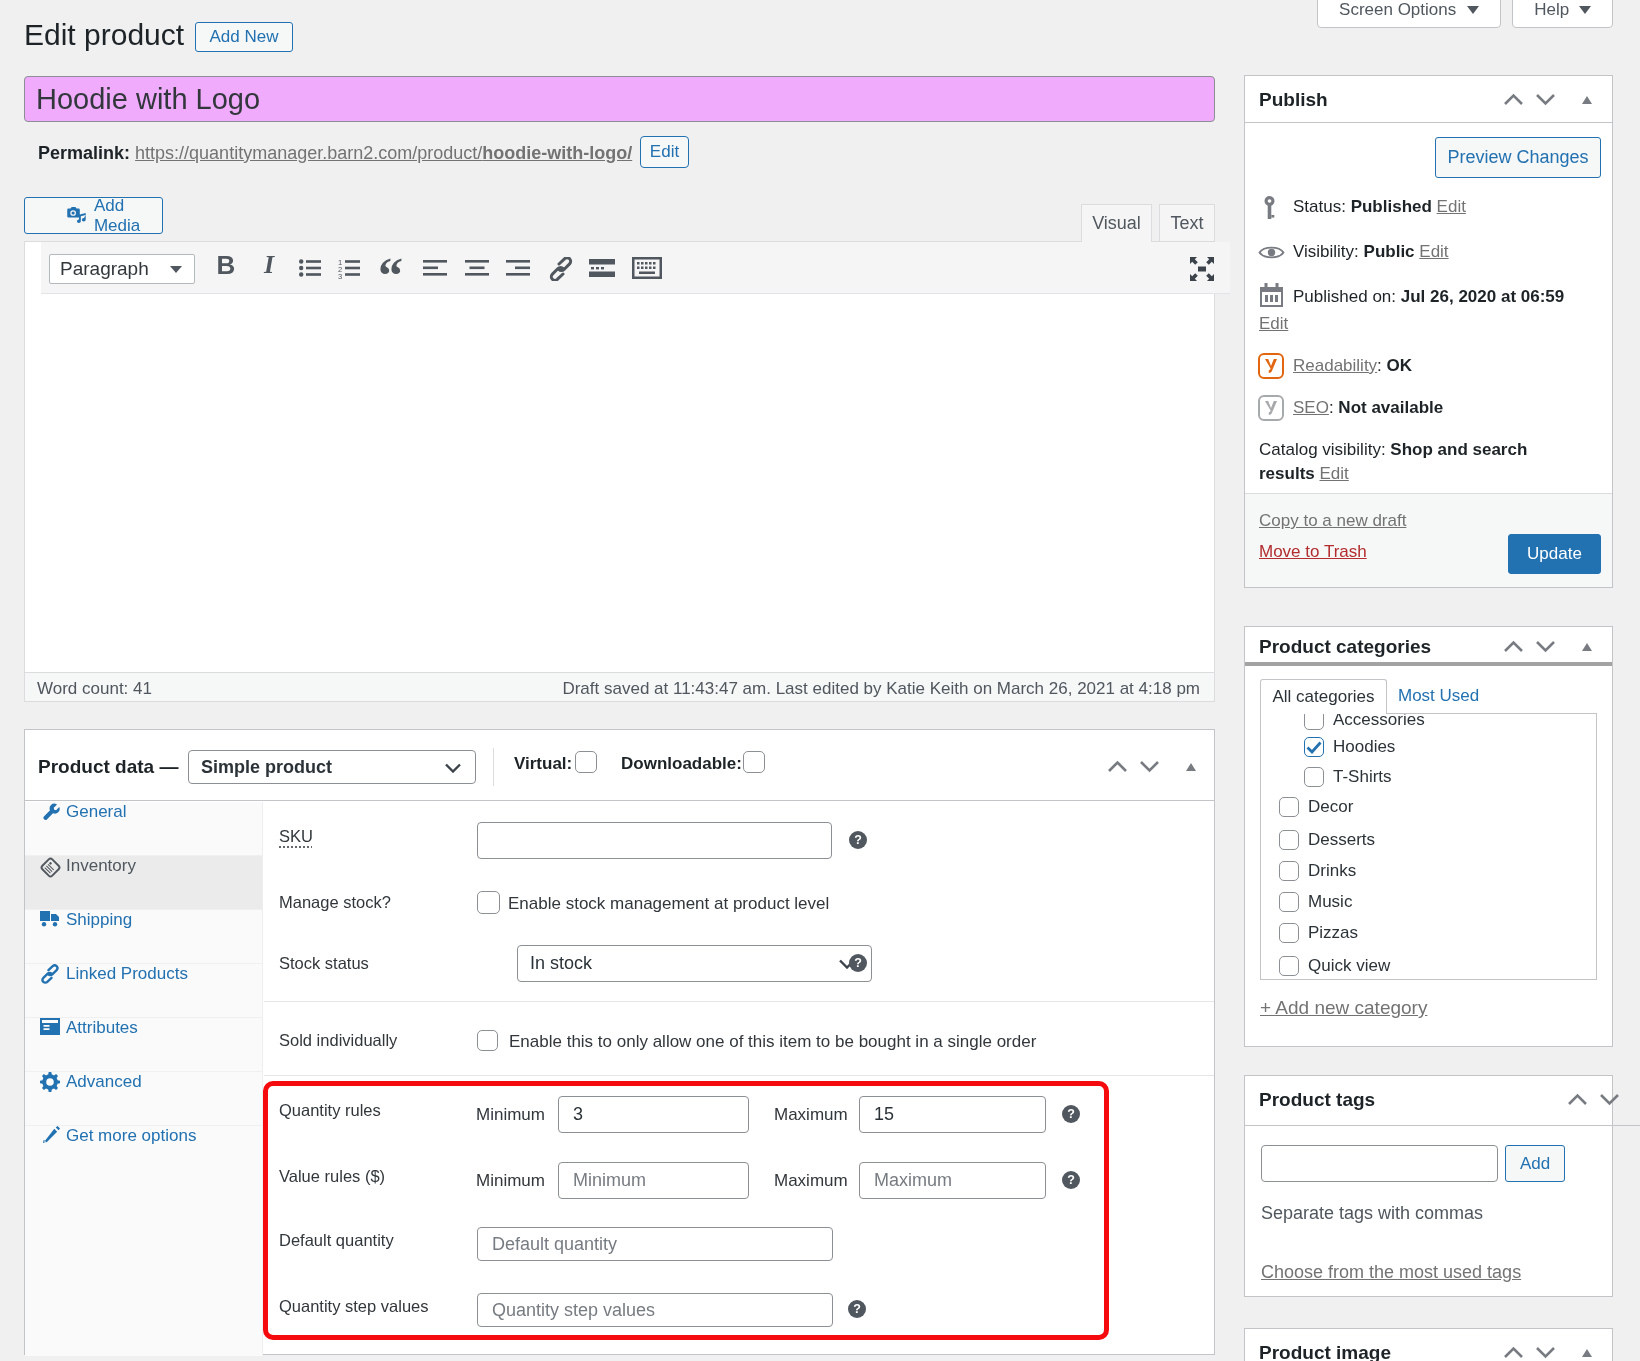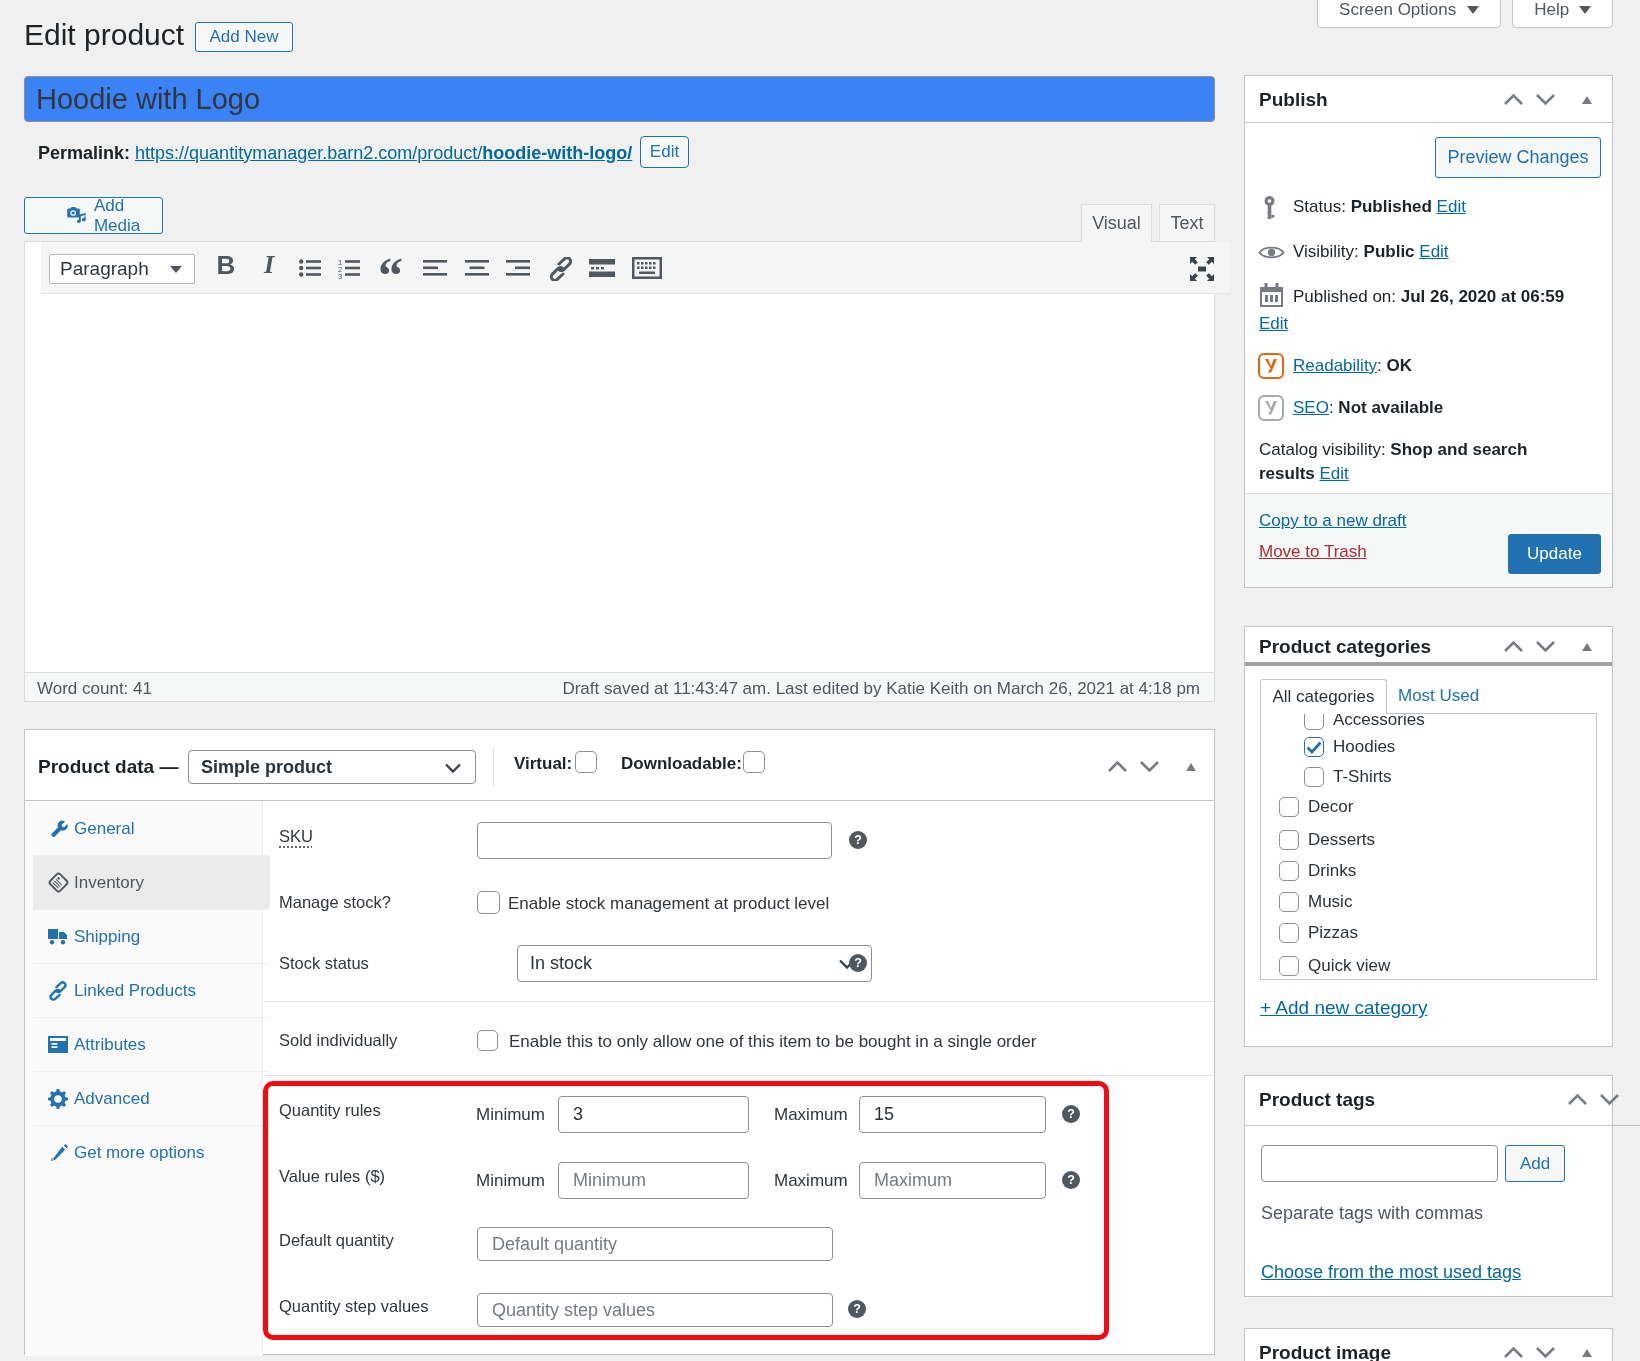--- a/index.html
+++ b/index.html
@@ -4,50 +4,50 @@
 <style>
 * { margin:0; padding:0; box-sizing:border-box; }
 html,body { background:#f0f0f1; }
 body { font-family:"Liberation Sans", sans-serif; color:#1d2327; }
 #p { position:relative; width:1640px; height:1361px; overflow:hidden; background:#f0f0f1; }
 .abs { position:absolute; }
 .btn { display:inline-flex; align-items:center; justify-content:center; background:#f6f7f7; border:1px solid #2271b1; border-radius:3px; color:#2271b1; font-size:17px; }
 .btn-primary { background:#2271b1; border-color:#2271b1; color:#fff; }
 .postbox { position:absolute; background:#fff; border:1px solid #c3c4c7; }
 .pb-title { font-size:19px; font-weight:bold; color:#1d2327; }
-.link { color:#0369a1; text-decoration:underline; }
+.link { color:#737373; text-decoration:underline; }
 .sort { position:absolute; display:flex; align-items:center; }
 .input { position:absolute; background:#fff; border:1px solid #8c8f94; border-radius:4px; display:flex; align-items:center; color:#2c3338; }
 .ph { color:#777c82; }
 .helpq { position:absolute; width:18px; height:18px; border-radius:50%; background:#50575e; color:#fff; font-size:12.5px; font-weight:bold; display:flex; align-items:center; justify-content:center; }
 .cb { position:absolute; width:21px; height:21px; background:#fff; border:1.5px solid #8c8f94; border-radius:5px; }
 .sep { position:absolute; height:1px; background:#e3e5e8; }
 .lbl { position:absolute; font-size:16.5px; color:#32373c; }
 svg { display:block; }
-.navitem { left:8px; width:237px; height:54px; border-bottom:1px solid #f0f0f1; display:flex; align-items:center; }
+.navitem { left:0; width:237px; height:54px; border-bottom:1px solid #f0f0f1; display:flex; }
 .navitem.active { background:#ebebeb; }
 .nicon { width:24px; margin-left:13px; display:flex; justify-content:center; }
 .ntext { margin-left:4px; font-size:17px; color:#2271b1; }
 .prow { position:absolute; left:14px; font-size:17px; color:#1d2327; line-height:24px; }
 .picon { position:absolute; left:18px; }
 .catrow { position:absolute; left:0; width:100%; height:26px; font-size:17px; color:#2c3338; display:flex; align-items:center; padding-left:18px; }
 .catrow.child { padding-left:43px; }
 .cb2 { width:20px; height:20px; border:1.5px solid #8c8f94; border-radius:5px; background:#fff; margin-right:9px; flex:0 0 auto; display:flex; align-items:center; justify-content:center; }
 </style>
 </head>
 <body>
 <div id="p">
 
 <div class="abs" style="left:1317px;top:-9px;width:184px;height:37px;background:#fff;border:1px solid #c3c4c7;border-radius:0 0 4px 4px;display:flex;align-items:center;justify-content:center;color:#50575e;font-size:17px;">Screen Options&nbsp;<span style="display:inline-block;width:0;height:0;border-left:6px solid transparent;border-right:6px solid transparent;border-top:8px solid #50575e;margin-left:6px;"></span></div>
 <div class="abs" style="left:1512px;top:-9px;width:101px;height:37px;background:#fff;border:1px solid #c3c4c7;border-radius:0 0 4px 4px;display:flex;align-items:center;justify-content:center;color:#50575e;font-size:17px;">Help&nbsp;<span style="display:inline-block;width:0;height:0;border-left:6px solid transparent;border-right:6px solid transparent;border-top:8px solid #50575e;margin-left:5px;"></span></div>
 
 <div class="abs" style="left:24px;top:19px;font-size:30px;color:#1d2327;line-height:32px;">Edit product</div>
 <div class="btn abs" style="left:195px;top:22px;width:98px;height:30px;">Add New</div>
 
-<div class="abs" style="left:24px;top:76px;width:1191px;height:46px;background:#3b82f6;border:1px solid #8c8f94;border-radius:4px;display:flex;align-items:center;padding-left:11px;font-size:29px;color:#32373c;">Hoodie with Logo</div>
+<div class="abs" style="left:24px;top:76px;width:1191px;height:46px;background:#f0abfc;border:1px solid #8c8f94;border-radius:4px;display:flex;align-items:center;padding-left:11px;font-size:29px;color:#32373c;">Hoodie with Logo</div>
 
 <div class="abs" style="left:38px;top:143px;font-size:18px;"><b>Permalink:</b> <span class="link">https://quantitymanager.barn2.com/product/<b>hoodie-with-logo/</b></span></div>
 <div class="btn abs" style="left:640px;top:136px;width:49px;height:32px;border-radius:4px;">Edit</div>
 
 <div class="btn abs" style="left:24px;top:197px;width:139px;height:37px;border-radius:3px;padding-left:41px;">
 <svg width="25" height="21" viewBox="0 0 25 21" style="margin-right:7px;">
 <path fill="#2271b1" d="M1.5 3.5 a1.5 1.5 0 0 1 1.5-1.5 h2.4 l1.4-1.6 h4.4 l1.4 1.6 h2.4 a1.5 1.5 0 0 1 1.5 1.5 v8 a1.5 1.5 0 0 1 -1.5 1.5 h-12 a1.5 1.5 0 0 1 -1.5-1.5 z"></path>
 <circle cx="8.5" cy="7.5" r="3.4" fill="#f6f7f7"></circle>
 <circle cx="8.5" cy="7.5" r="1.9" fill="#2271b1"></circle>
 <path fill="#2271b1" d="M15.5 9.5 l8-2 v2.3 l-5.8 1.45 v6.2 a2.3 2.1 0 1 1 -2.2-2.1 z"></path>

